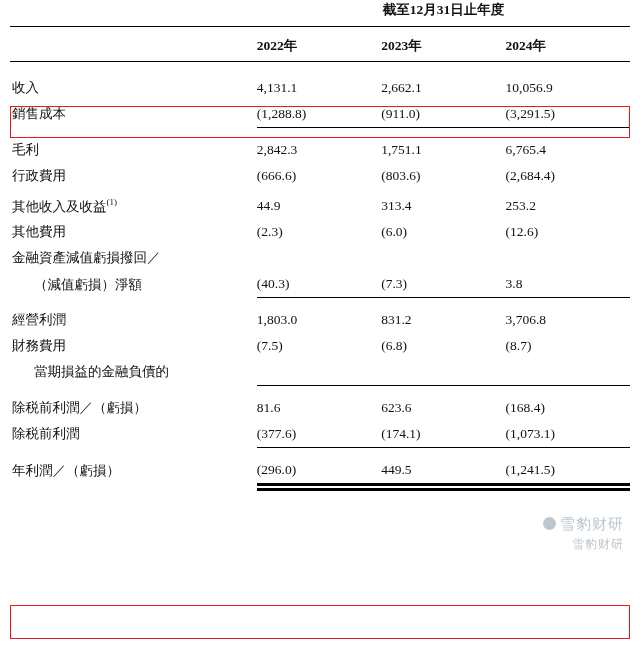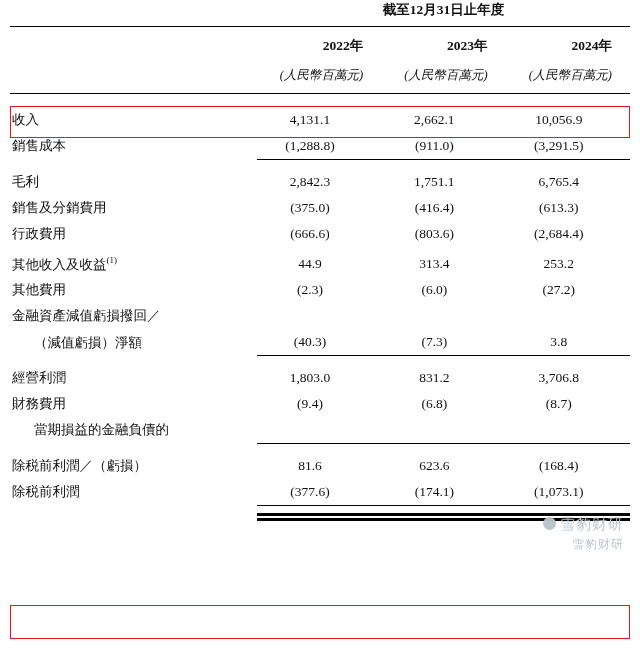--- a/index.html
+++ b/index.html
@@ -37,39 +37,38 @@
 
   .lbl {
     text-align: left;
     padding-left: 2px;
     white-space: nowrap;
     font-size: 13.5px;
     line-height: 26px;
   }
   .lbl.indent1 { padding-left: 24px; }
   .num {
-    text-align: center;
+    text-align: left;
     padding-right: 18px;
     white-space: nowrap;
     font-size: 13.5px;
     line-height: 26px;
     font-family: "Liberation Serif", "DejaVu Serif", serif;
   }
 
   
   .hdr-span {
     text-align: center;
     font-weight: bold;
     font-size: 13.5px;
     padding-bottom: 5px;
     line-height: 20px;
   }
   .rule-top td { border-bottom: 1px solid #000; height: 1px; padding: 0; }
   .hdr-year {
-    text-align: right;
     padding-right: 18px;
     font-weight: bold;
     font-size: 13.5px;
     line-height: 30px;
     padding-top: 4px;
     margin-top: 47px;
   }
   .hdr-unit {
     text-align: right;
     padding-right: 18px;
@@ -153,26 +152,20 @@
     <tr class="rule-top">
       <td></td>
           <td colspan="3"></td>
     </tr>
     <tr>
       <td></td>
       <td class="hdr-year">2022年</td>
       <td class="hdr-year">2023年</td>
       <td class="hdr-year">2024年</td>
     </tr>
-    <tr>
-      <td></td>
-      <td class="hdr-unit">(人民幣百萬元)</td>
-      <td class="hdr-unit">(人民幣百萬元)</td>
-      <td class="hdr-unit">(人民幣百萬元)</td>
-    </tr>
     <tr class="rule-under">
       <td></td>
           <td colspan="3"></td>
     </tr>
 
     <tr class="spacer-row">
           <td colspan="4"></td>
         </tr>
 
     <tr>
@@ -199,46 +192,40 @@
           <td colspan="4"></td>
         </tr>
 
     <tr>
       <td class="lbl">毛利</td>
       <td class="num">2,842.3</td>
       <td class="num">1,751.1</td>
       <td class="num">6,765.4</td>
     </tr>
 
-    <tr>
-      <td class="lbl">銷售及分銷費用</td>
-      <td class="num">(375.0)</td>
-      <td class="num">(416.4)</td>
-      <td class="num">(613.3)</td>
-    </tr>
 
     <tr>
       <td class="lbl">行政費用</td>
       <td class="num">(666.6)</td>
       <td class="num">(803.6)</td>
       <td class="num">(2,684.4)</td>
     </tr>
 
     <tr>
       <td class="lbl"><span>其他收入及收益</span><span class="sup">(1)</span></td>
       <td class="num">44.9</td>
       <td class="num">313.4</td>
       <td class="num">253.2</td>
     </tr>
 
     <tr>
       <td class="lbl">其他費用</td>
       <td class="num">(2.3)</td>
       <td class="num">(6.0)</td>
-      <td class="num">(27.2)</td>
+      <td class="num">(12.6)</td>
     </tr>
 
     <tr>
       <td class="lbl">金融資產減值虧損撥回／</td>
       <td class="num"></td>
       <td class="num"></td>
       <td class="num"></td>
     </tr>
 
     <tr>
@@ -260,21 +247,21 @@
 
     <tr>
       <td class="lbl">經營利潤</td>
       <td class="num">1,803.0</td>
       <td class="num">831.2</td>
       <td class="num">3,706.8</td>
     </tr>
 
     <tr>
       <td class="lbl">財務費用</td>
-      <td class="num">(9.4)</td>
+      <td class="num">(7.5)</td>
       <td class="num">(6.8)</td>
       <td class="num">(8.7)</td>
     </tr>
 
 
     <tr>
       <td class="lbl indent1">當期損益的金融負債的</td>
       <td class="num"></td>
       <td class="num"></td>
       <td class="num"></td>
@@ -308,20 +295,26 @@
     <tr class="tline">
       <td></td>
           <td class="num-rule"></td>
           <td class="num-rule"></td>
           <td class="num-rule"></td>
     </tr>
     <tr class="small-spacer">
           <td colspan="4"></td>
         </tr>
 
+    <tr>
+      <td class="lbl">年利潤／（虧損）</td>
+      <td class="num">(296.0)</td>
+      <td class="num">449.5</td>
+      <td class="num">(1,241.5)</td>
+    </tr>
 
     <tr class="dline">
       <td></td>
           <td class="num-rule"></td>
           <td class="num-rule"></td>
           <td class="num-rule"></td>
     </tr>
   </tbody>
     </table>
 

